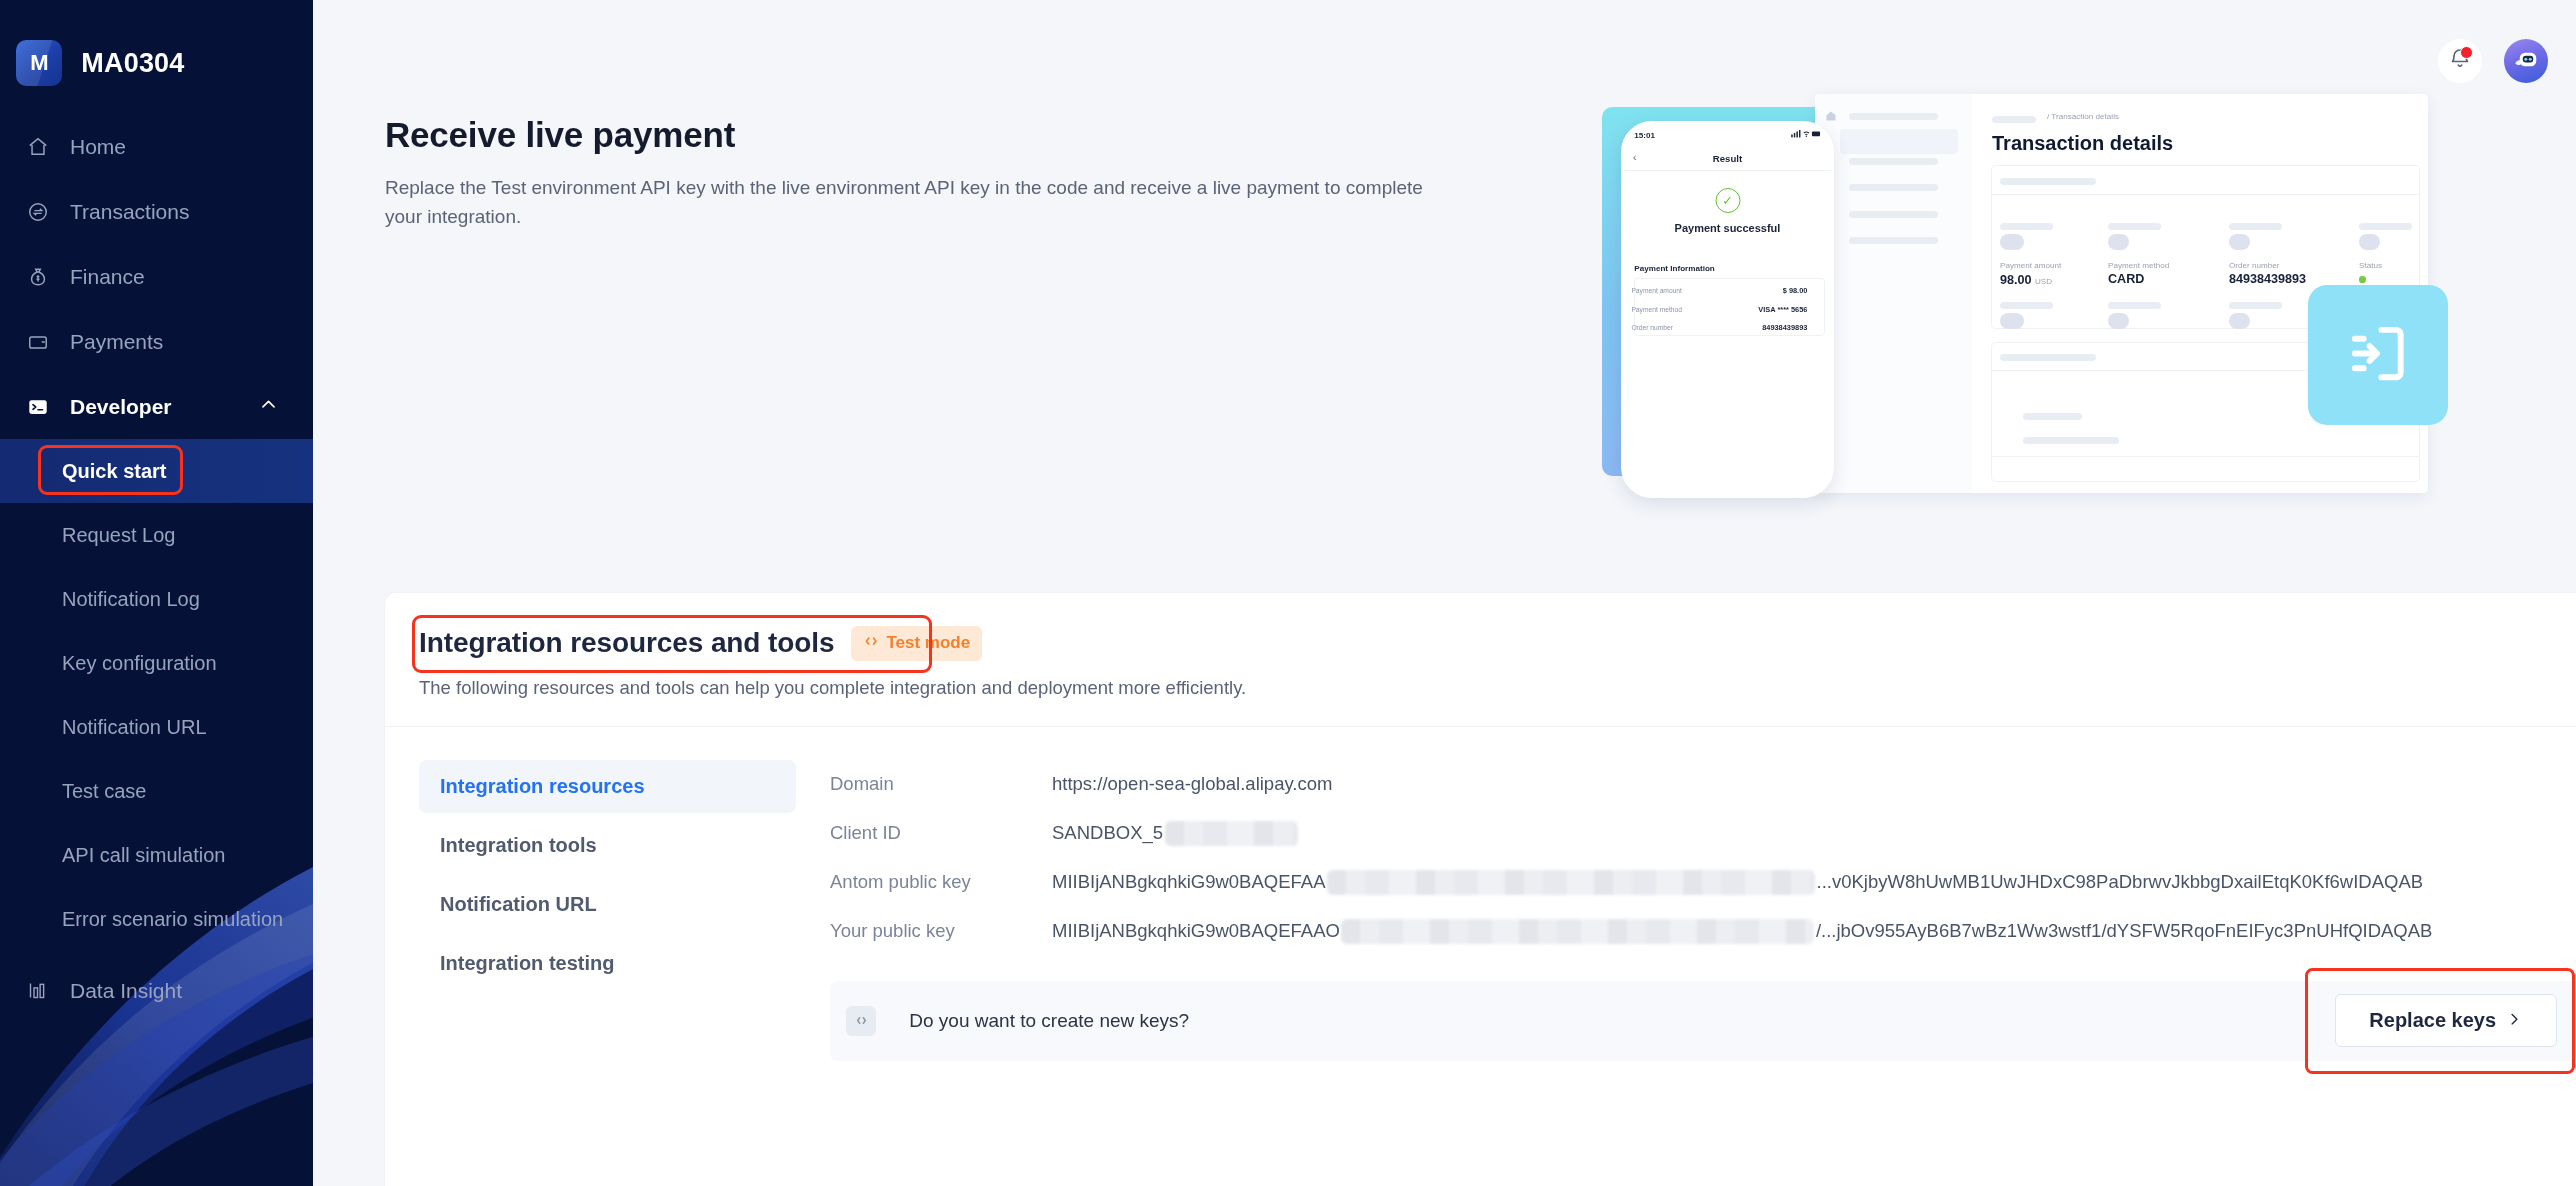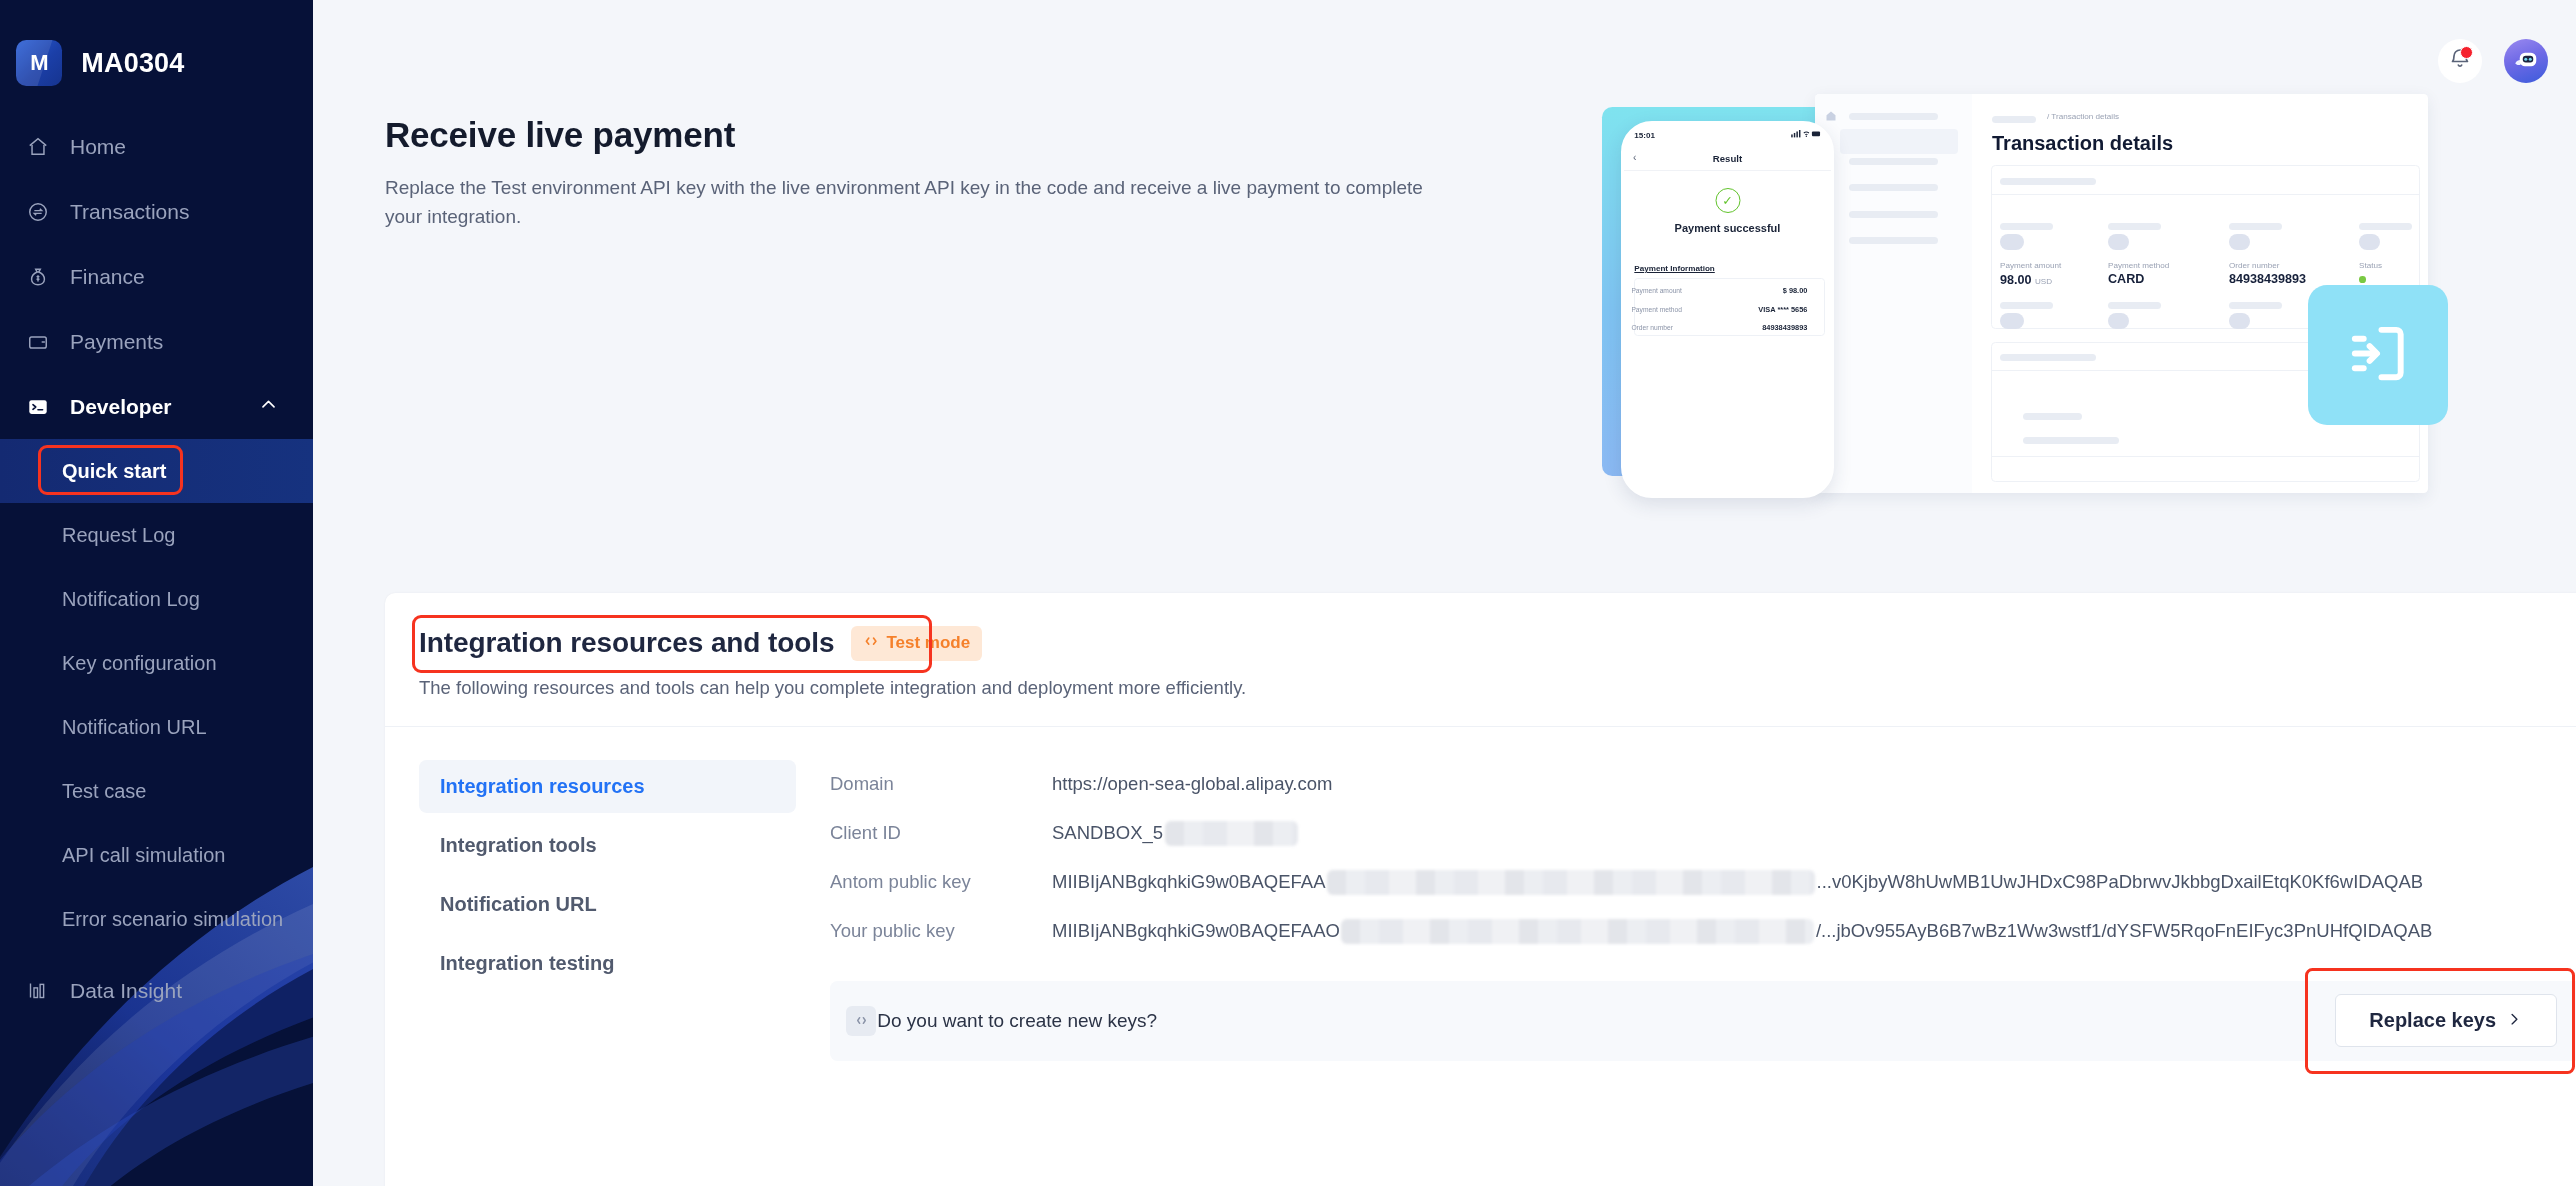--- a/index.html
+++ b/index.html
@@ -146,21 +146,21 @@
     filter: blur(1.8px);
     margin: 0 1.5px;
   }
 
   .keybar {
     margin: 25px 0 0 0; height: 80px;
     background:#f7f9fc; border-radius: 7.4px;
     display:flex; align-items:center; justify-content:space-between;
     padding: 0 27px 0 16.3px; position:relative;
   }
-  .keybar-left { display:flex; align-items:center; gap: 1px; }
+  .keybar-left { display:flex; align-items:center; gap: 33px; }
   .code-chip {
     width: 30px; height: 30px; border-radius: 6px; background:#e7ebf2;
     display:flex; align-items:center; justify-content:center;
     color:#8b94a8; font-size: 15px; font-weight:700;
   }
   .keybar-text { font-size: 19px; color:#2b3346; }
   .replace-btn {
     height: 53px; min-width: 222px;
     border: 1.5px solid #dfe4ec; border-radius: 6px; background:#fff;
     display:flex; align-items:center; justify-content:center; gap: 10.3px;
@@ -193,21 +193,21 @@
   .art-phone{
     position:absolute; left: 19px; top: 27px; width: 213px; height: 377px;
     background:#fff; border-radius: 31px; box-shadow: 0 6px 19px rgba(30,50,90,.12);
     border: 3.7px solid #fff; overflow:hidden;
   }
   .ph-status{ position:absolute; left:0; top:0; width:100%; height:22px; display:flex; align-items:center; justify-content:space-between; padding:0 10.3px; font-size:8.1px; font-weight:700; color:#1a2337;}
   .ph-nav{ position:absolute; left:0; top:22px; width:100%; height:25px; border-bottom:0.7px solid #f0f2f6; display:flex; align-items:center; justify-content:center; font-size:9.6px; font-weight:600; color:#1a2337;}
   .ph-back{ position:absolute; left:9px; top:28px; font-size:10.3px; color:#5a6378;}
   .ph-check{ position:absolute; left:50%; top:64px; transform:translateX(-50%); width:25px;height:25px;border-radius:50%;border:1.5px solid #62c32c;display:flex;align-items:center;justify-content:center;color:#62c32c;font-size:12.6px;}
   .ph-succ{ position:absolute; left:0; top:98px; width:100%; text-align:center; font-size:11px; font-weight:600; color:#1a2337;}
-  .ph-sec{ position:absolute; left:10.3px; top:140px; font-size:8.1px; font-weight:700; color:#1a2337;text-decoration:underline;}
+  .ph-sec{ position:absolute; left:10.3px; top:140px; font-size:8.1px; font-weight:700; color:#1a2337;}
   .ph-box{ position:absolute; left:10.3px; top:154px; width:191px; height:58px; border:0.7px solid #eef1f6; border-radius:3.7px; }
   .ph-r{ position:absolute; left:7.4px; width:176px; height:16.3px; display:flex; align-items:center; justify-content:space-between; font-size:6.7px; color:#8b94a8;}
   .ph-r b{ color:#1a2337; font-size:7.4px;}
   .art-badge{
     position:absolute; left: 706px; top: 191px; width: 140px; height: 140px;
     border-radius: 19px; background:#8fe1f7;
     display:flex; align-items:center; justify-content:center;
   }
   .status-dot{ width:6.7px;height:6.7px;border-radius:50%;background:#7ac943;display:inline-block;margin-right:4.4px;}
 </style>

